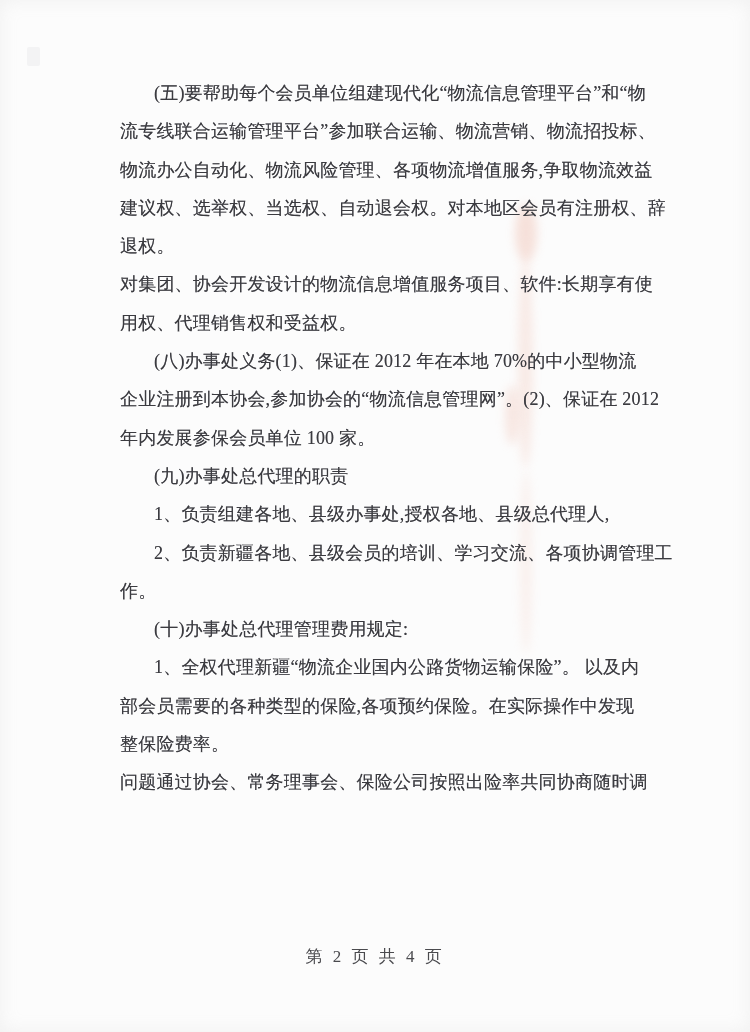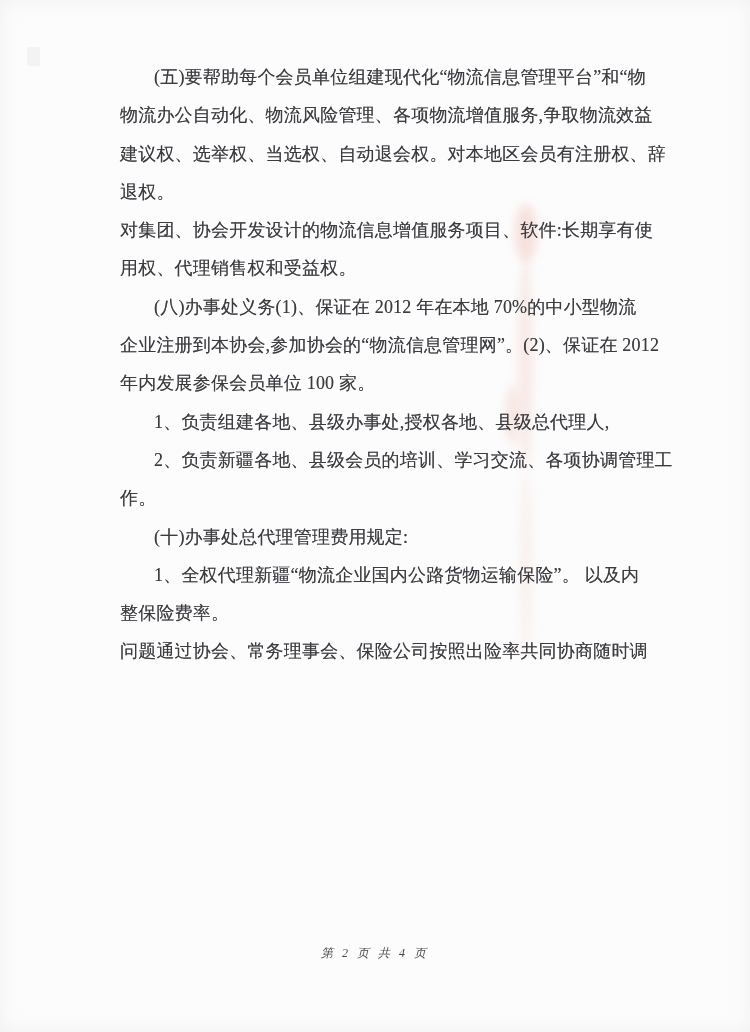--- a/index.html
+++ b/index.html
@@ -15,43 +15,42 @@
   .page::after {
     content: "";
     position: absolute;
     inset: 0;
     pointer-events: none;
     box-shadow: inset 0 0 18px rgba(190,190,190,0.18);
   }
   .doc {
     position: absolute;
     left: 120px;
-    top: 58px;
+    top: 74px;
     width: 566px;
     color: var(--ink, #3b3b40);
   }
   .line {
     font-size: 18px;
     line-height: 38.3px;
     height: 38.3px;
     white-space: nowrap;
     letter-spacing: 0.2px;
     text-shadow: 0 0 0.5px rgba(45,45,52,0.55);
   }
   .line.indent { padding-left: 34px; }
   .footer {
     position: absolute;
     left: 0;
     top: 945px;
     width: 100%;
     text-align: center;
-    font-size: 12px;
+    font-size: 17px;
     letter-spacing: 3px;
     color: var(--footer-ink, #4a4a4e);
-    font-style: italic;
   }
   
   .streak {
     position: absolute;
     background: var(--streak, #efc0b2);
     border-radius: 50%;
     filter: blur(5px);
     pointer-events: none;
   }
   .streak-a { left: 515px; top: 204px; width: 22px; height: 58px; opacity: 0.45; }
@@ -71,33 +70,36 @@
 
 <div class="page">
   <div class="smudge-topleft"></div>
   <div class="streak streak-a"></div>
   <div class="streak streak-b"></div>
   <div class="streak streak-c"></div>
   <div class="streak streak-d"></div>
 
   <div class="doc" id="doc">
       <div class="line indent">(五)要帮助每个会员单位组建现代化“物流信息管理平台”和“物</div>
+      <div class="line">流专线联合运输管理平台”参加联合运输、物流营销、物流招投标、</div>
       <div class="line">物流办公自动化、物流风险管理、各项物流增值服务,争取物流效益</div>
       <div class="line">建议权、选举权、当选权、自动退会权。对本地区会员有注册权、辞</div>
       <div class="line">退权。</div>
       <div class="line">对集团、协会开发设计的物流信息增值服务项目、软件:长期享有使</div>
       <div class="line">用权、代理销售权和受益权。</div>
       <div class="line indent">(八)办事处义务(1)、保证在 2012 年在本地 70%的中小型物流</div>
       <div class="line">企业注册到本协会,参加协会的“物流信息管理网”。(2)、保证在 2012</div>
       <div class="line">年内发展参保会员单位 100 家。</div>
+      <div class="line indent">(九)办事处总代理的职责</div>
       <div class="line indent">1、负责组建各地、县级办事处,授权各地、县级总代理人,</div>
       <div class="line indent">2、负责新疆各地、县级会员的培训、学习交流、各项协调管理工</div>
       <div class="line">作。</div>
       <div class="line indent">(十)办事处总代理管理费用规定:</div>
       <div class="line indent">1、全权代理新疆“物流企业国内公路货物运输保险”。 以及内</div>
+      <div class="line">部会员需要的各种类型的保险,各项预约保险。在实际操作中发现</div>
       <div class="line">整保险费率。</div>
       <div class="line">问题通过协会、常务理事会、保险公司按照出险率共同协商随时调</div>
     </div>
 
   <div class="footer">
     <span>第 2 页 共 4 页</span>
   </div>
 </div>
 
 </body></html>

